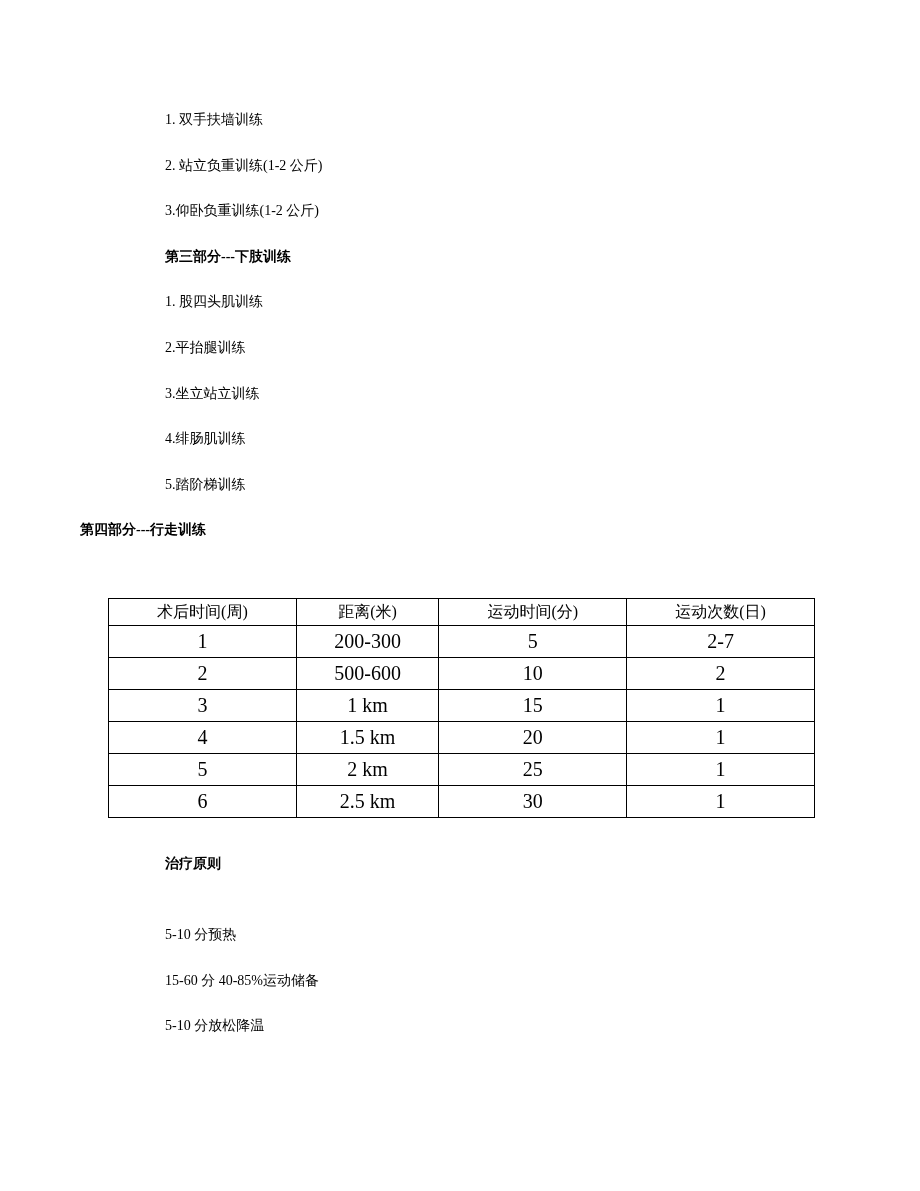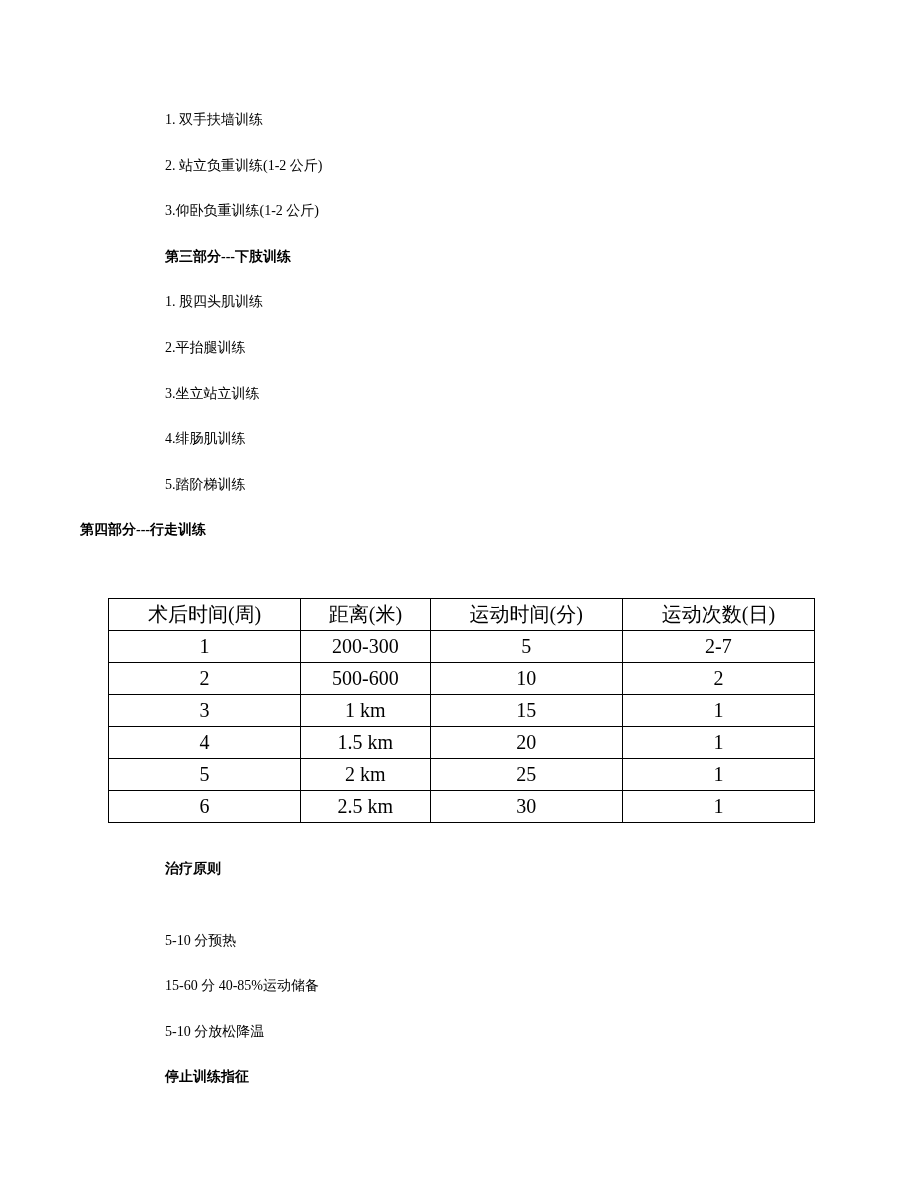--- a/index.html
+++ b/index.html
@@ -31,21 +31,21 @@
     border-collapse: collapse;
     font-size: 20px;
   }
   th, td {
     border: 1px solid #000;
     text-align: center;
     padding: 2px 4px;
     font-weight: normal;
     line-height: 1.35;
   }
-  th { font-size: 20px; font-family: Liberation Serif, serif; }
+  th { font-size: 16px; font-family: Liberation Serif, serif; }
   td { font-size: 20px; }
 
   .after-table { margin-top: 36px; }
 </style>
 </head>
 <body>
 
 <div class="content">
 
   <div class="indent-1 para">1. 双手扶墙训练</div>
@@ -111,16 +111,15 @@
         </tr>
       </tbody>
     </table>
   </div>
 
   <div class="after-table">
     <div class="indent-1 para bold" style="margin-bottom:52px">治疗原则</div>
     <div class="indent-1 para">5-10 分预热</div>
     <div class="indent-1 para">15-60 分 40-85%运动储备</div>
     <div class="indent-1 para">5-10 分放松降温</div>
-    <div class="indent-1 para bold">停止训练指征</div>
   </div>
 
 </div>
 
 </body></html>

